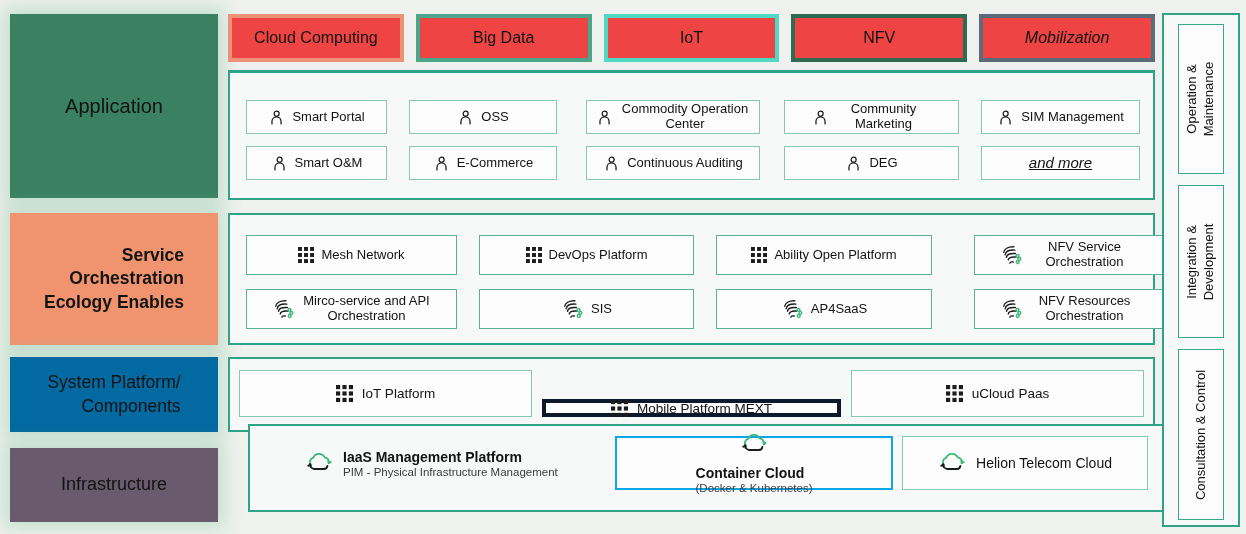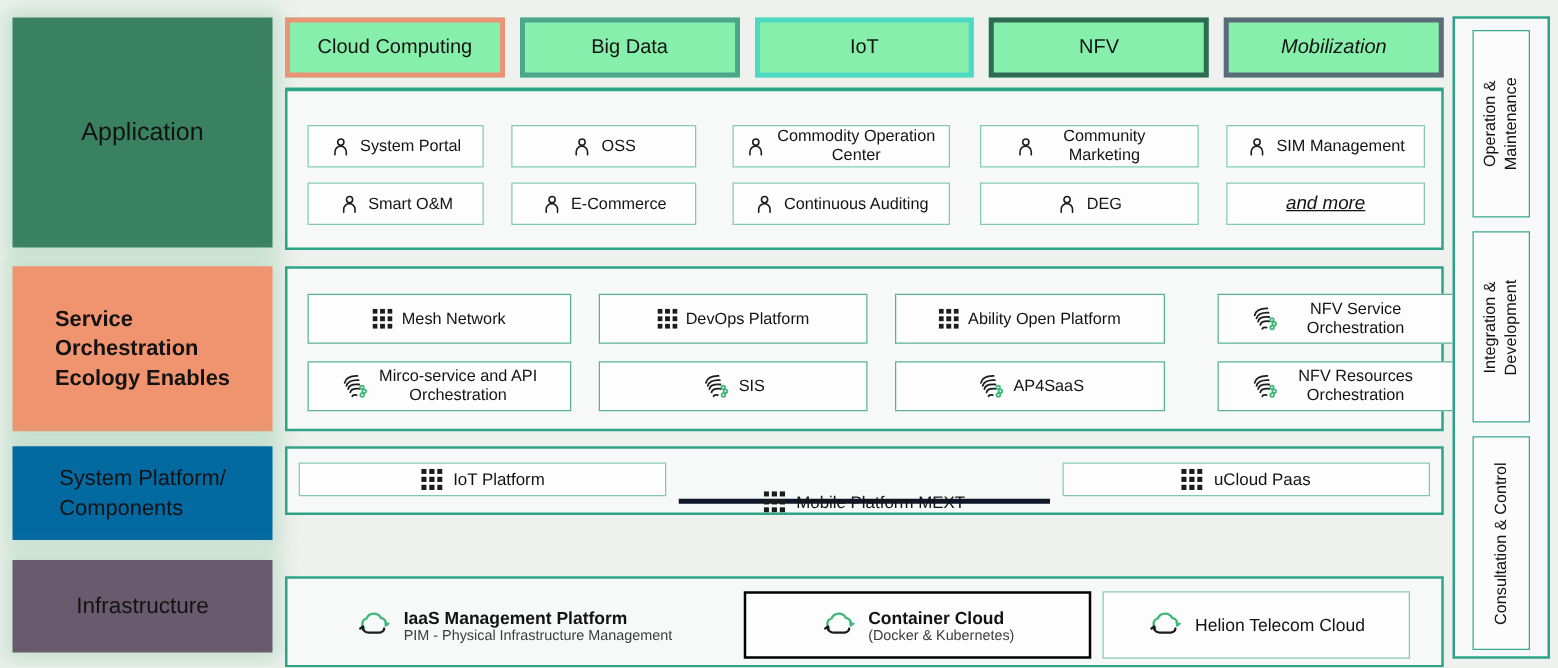--- a/index.html
+++ b/index.html
@@ -1,43 +1,43 @@
 <!DOCTYPE html>
 <html><head>
 <meta charset="utf-8">
 <style>
   html,body{margin:0;padding:0;background:#eef1ee;}
   .stage{position:relative;width:1246px;height:534px;background:#eef1ee;
          font-family:"Liberation Sans",sans-serif;color:#131313;overflow:hidden;}
 
   
   .layer{position:absolute;left:10px;width:208px;display:flex;align-items:center;justify-content:center;
-         text-align:left;box-shadow:0 0 16px 6px rgba(133,198,157,.40);line-height:1.32;}
+         text-align:right;box-shadow:0 0 16px 6px rgba(133,198,157,.40);line-height:1.32;}
   #layer-application{top:14px;height:184px;background:#3a8162;font-size:20px;}
   #layer-service{top:213px;height:132px;background:#f0946f;font-size:17.5px;font-weight:bold;}
   #layer-system{top:357px;height:75px;background:#0369a1;font-size:17.5px;}
   #layer-infra{top:448px;height:74px;background:#6a5a6e;font-size:18px;}
   .pre{white-space:pre-line;}
 
   
   .tabs{position:absolute;left:228px;top:14px;width:927px;height:48px;display:flex;gap:12px;}
-  .tab{flex:1;display:flex;align-items:center;justify-content:center;background:#86efac;
+  .tab{flex:1;display:flex;align-items:center;justify-content:center;background:#ef4444;
        border:4px solid #999;font-size:16px;}
   .tab-cc{border-color:#eb9277;}
   .tab-bd{border-color:#4ba68b;}
   .tab-iot{border-color:#4ed9c5;}
   .tab-nfv{border-color:#2f6b53;}
   .tab-mob{border-color:#5c6b79;font-style:italic;}
 
   
   .panel{position:absolute;left:228px;width:927px;background:#f6f9f7;border:2px solid #2fa386;box-sizing:border-box;}
   #panel-app{top:70px;height:130px;border-top-width:3px;}
   #panel-service{top:213px;height:132px;}
-  #panel-system{top:357px;height:55px;padding-left:32px;}
-  #panel-infra{top:461px;height:73px;}
+  #panel-system{top:357px;height:75px;padding-left:32px;}
+  #panel-infra{top:424px;height:88px;margin-left:20px;}
 
   
   .ibox{position:absolute;background:#fcfdfc;border:1px solid #85c9b4;box-sizing:border-box;
         display:flex;align-items:center;justify-content:center;gap:7px;
         font-size:13px;line-height:1.15;text-align:center;}
   .app-box{height:34px;}
   .r1{top:27px}.r2{top:73px}
   .c1{left:16px;width:141px}.c2{left:179px;width:148px}.c3{left:356px;width:174px}
   .c4{left:554px;width:175px}.c5{left:751px;width:159px}
 
@@ -45,29 +45,29 @@
   .sr1{top:20px}.sr2{top:74px}
   .sc1{left:16px;width:211px}.sc2{left:249px;width:215px}.sc3{left:486px;width:216px}.sc4{left:744px;width:191px}
 
   .lbl{display:inline-block;}
   .mw96{max-width:96px}.mw110{max-width:110px}.mw130{max-width:130px}
   .more{font-style:italic;text-decoration:underline;font-size:15px;font-weight:400;}
 
   .sys-row{position:absolute;left:9px;right:9px;top:11px;bottom:13px;display:flex;gap:10px;}
   .sys-box{flex:1;position:relative;background:#fcfdfc;border:1px solid #85c9b4;box-sizing:border-box;
            display:flex;align-items:center;justify-content:center;gap:9px;font-size:13.5px;}
-  .sys-box.mid{border:2px solid #0f172a;margin-top:29px;}
+  .sys-box.mid{border:4px solid #0f172a;margin-top:29px;}
 
   .iaas{position:absolute;left:55px;top:11px;height:52px;display:flex;align-items:center;gap:10px;}
   .itx{text-align:left;}
   .it1{font-weight:bold;font-size:14px;}
   .it2{font-size:11.5px;color:#3c3c3c;margin-top:1px;}
   .infra-box{position:absolute;top:10px;height:54px;background:#fcfdfc;box-sizing:border-box;
              display:flex;align-items:center;justify-content:center;gap:10px;}
-  #box-container-cloud{left:365px;width:278px;border:2px solid #000000;}
+  #box-container-cloud{left:365px;width:278px;border:2px solid #0ea5e9;flex-direction:column;}
   #box-helion{left:652px;width:246px;border:1px solid #85c9b4;font-size:14px;}
 
   
   .sidebar{position:absolute;left:1162px;top:13px;width:78px;height:514px;background:#f6f9f7;
            border:2px solid #2fa386;box-sizing:border-box;}
   .side-box{position:absolute;left:14px;width:46px;background:#fbfcfb;border:1.5px solid #3aa88d;box-sizing:border-box;}
   #side-om{top:9px;height:150px;}
   #side-id{top:170px;height:153px;}
   #side-cc{top:334px;height:171px;}
   .vtext{position:absolute;top:50%;left:50%;transform:translate(-50%,-50%) rotate(-90deg);
@@ -140,21 +140,21 @@
     <div class="tab tab-iot">IoT</div>
     <div class="tab tab-nfv">NFV</div>
     <div class="tab tab-mob">Mobilization</div>
   </div>
 
   <div class="panel" id="panel-app">
     <div class="ibox app-box r1 c1">
       <svg class="icon" width="17" height="17" viewBox="0 0 24 22">
           <use href="#i-person"></use>
         </svg>
-      <span class="lbl">System Portal</span>
+      <span class="lbl">Smart Portal</span>
     </div>
     <div class="ibox app-box r1 c2">
       <svg class="icon" width="17" height="17" viewBox="0 0 24 22">
           <use href="#i-person"></use>
         </svg>
       <span class="lbl">OSS</span>
     </div>
     <div class="ibox app-box r1 c3">
       <svg class="icon" width="17" height="17" viewBox="0 0 24 22">
           <use href="#i-person"></use>

